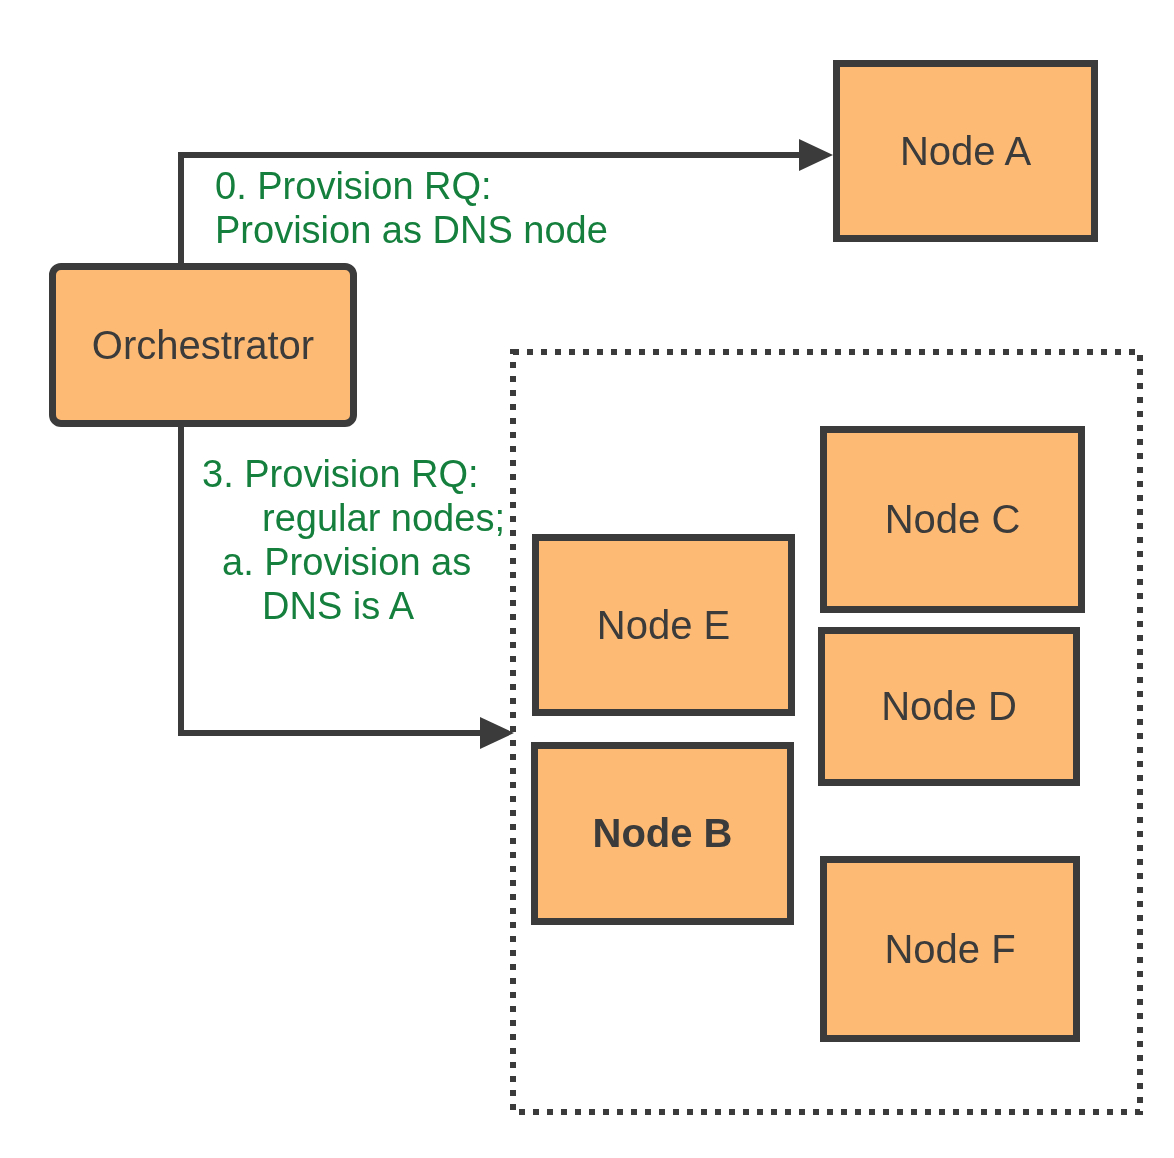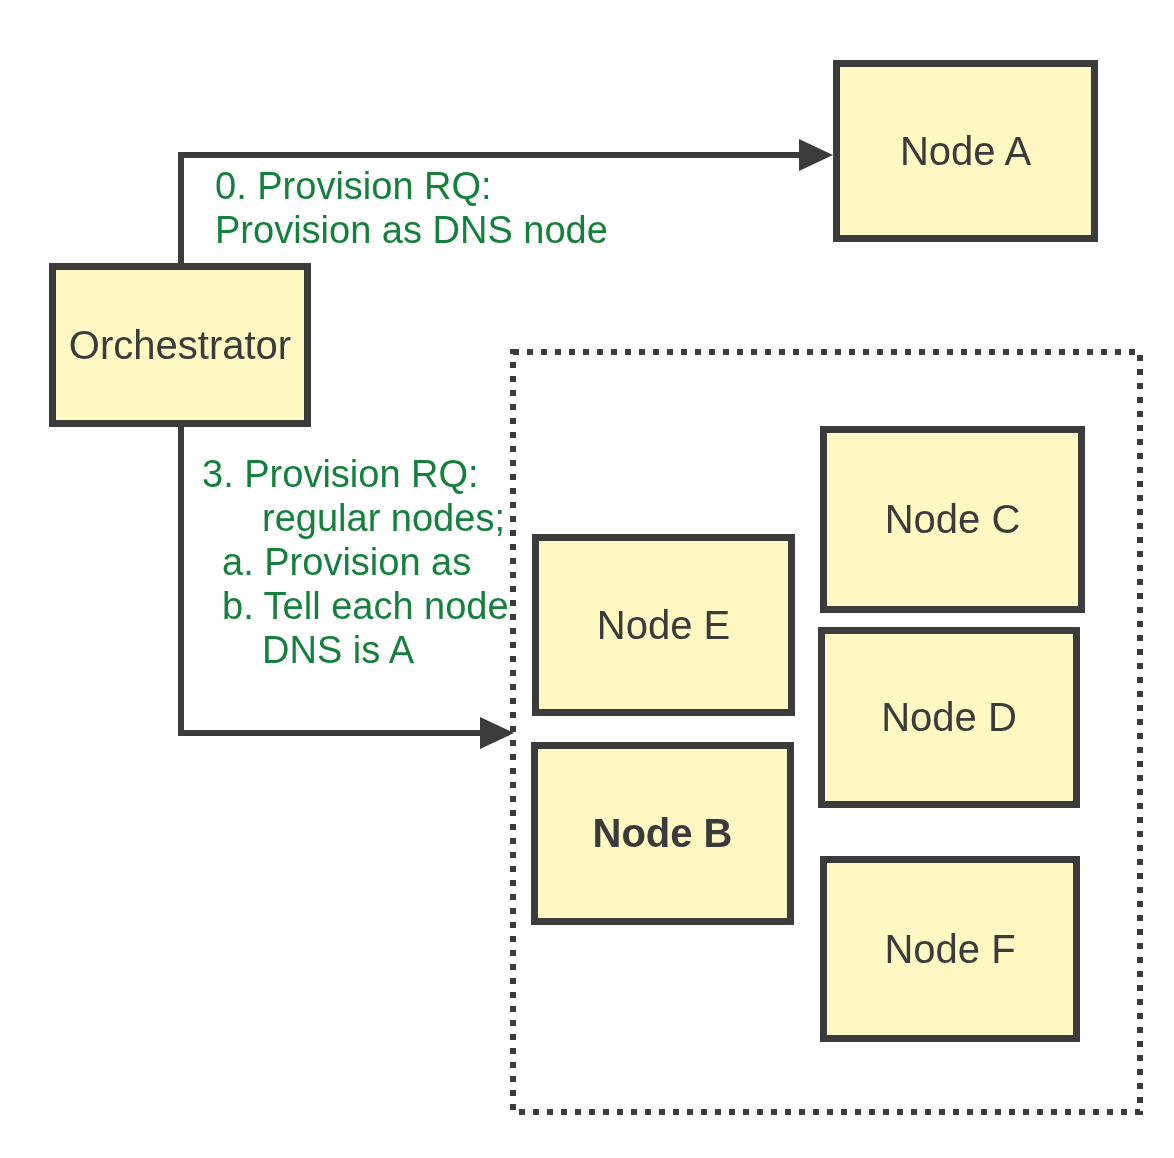--- a/index.html
+++ b/index.html
@@ -9,21 +9,21 @@
     height: 1158px;
     background: #ffffff;
     font-family: "Liberation Sans", "DejaVu Sans", sans-serif;
     color: #3b3b3b;
     overflow: hidden;
   }
   .node {
     position: absolute;
     box-sizing: border-box;
     border: 7px solid #3b3b3b;
-    background: #fef9c3;
+    background: #fdba74;
     display: flex;
     align-items: center;
     justify-content: center;
     font-size: 40px;
     color: #3b3b3b;
     white-space: nowrap;
   }
   .hline {
     position: absolute;
     height: 6px;
@@ -73,45 +73,44 @@
 
   <div class="annotation" style="left:215px; top:164px;">
     <span class="ln">0. Provision RQ:</span>
     <span class="ln">Provision as DNS node</span>
   </div>
 
   <div class="annotation" style="left:202px; top:452px;">
     <span class="ln">3. Provision RQ:</span>
     <span class="ln indent-2">regular nodes;</span>
     <span class="ln indent-1">a. Provision as</span>
-    <span class="ln indent-1">b. Tell each node</span>
     <span class="ln indent-2">DNS is A</span>
   </div>
 
   <svg class="cluster-border" width="634" height="767" viewBox="0 0 634 767">
     <rect x="3" y="3" width="627" height="760" fill="none" stroke="#3b3b3b" stroke-width="6" stroke-dasharray="6 8"></rect>
   </svg>
 
-  <div class="node" style="left:49px; top:263px; width:262px; height:164px;">
+  <div class="node" style="left:49px; top:263px; width:308px; height:164px;border-radius:12px;">
     <span>Orchestrator</span>
   </div>
 
   <div class="node" style="left:833px; top:60px; width:265px; height:182px;">
     <span>Node A</span>
   </div>
 
   <div class="node" style="left:820px; top:426px; width:265px; height:187px;">
     <span>Node C</span>
   </div>
 
   <div class="node" style="left:532px; top:534px; width:263px; height:182px;">
     <span>Node E</span>
   </div>
 
-  <div class="node" style="left:818px; top:627px; width:262px; height:181px;">
+  <div class="node" style="left:818px; top:627px; width:262px; height:159px;">
     <span>Node D</span>
   </div>
 
   <div class="node" style="left:531px; top:742px; width:263px; height:183px;font-weight:bold;">
     <span>Node B</span>
   </div>
 
   <div class="node" style="left:820px; top:856px; width:260px; height:186px;">
     <span>Node F</span>
   </div>

